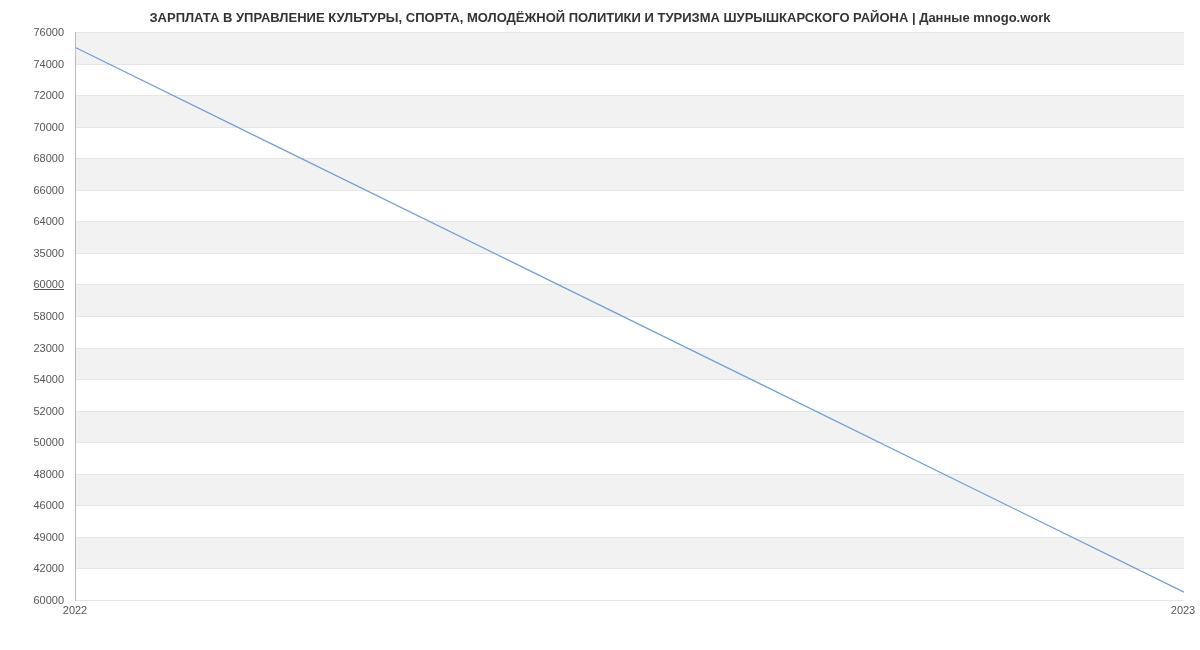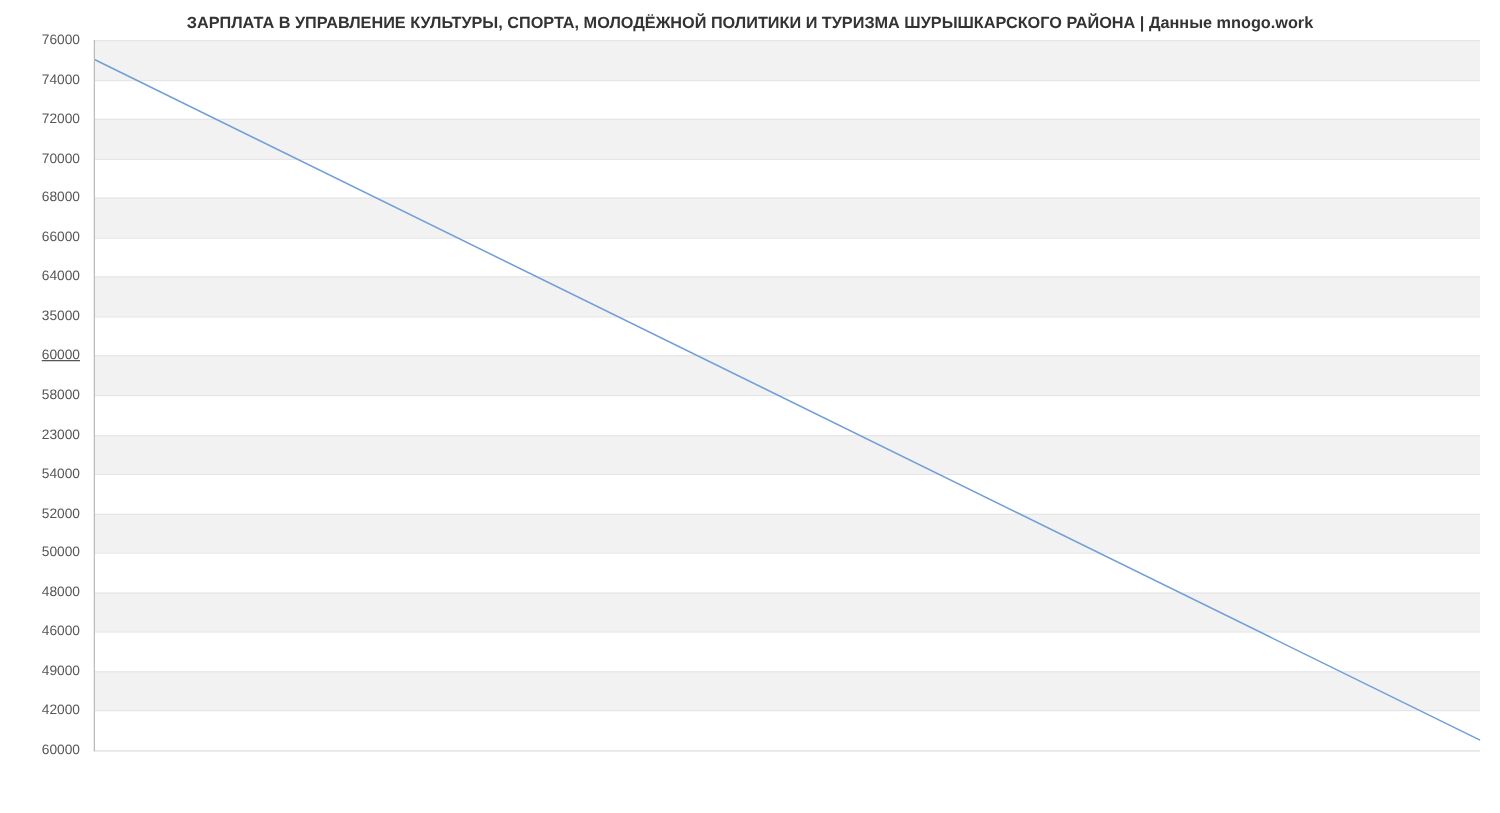--- a/index.html
+++ b/index.html
@@ -138,13 +138,17 @@
       <div class="gridline" style="top: 126.222px;"></div>
       <div class="gridline" style="top: 94.6667px;"></div>
       <div class="gridline" style="top: 63.1111px;"></div>
       <div class="gridline" style="top: 31.5556px;"></div>
       <div class="gridline" style="top: 0px;"></div>
       <svg class="line-layer" viewBox="0 0 1108 568" preserveAspectRatio="none">
       <polyline id="data-line" fill="none" stroke-width="1.2" points="0,15.777777777777828 1108,560.1111111111111" stroke="#6f9ed8"></polyline>
     </svg>
   </div>
 
+  <div class="x-axis">
+      <div class="x-label" style="left: 0px;">2022</div>
+      <div class="x-label" style="left: 1108px;">2023</div>
+    </div>
 </div>
 
 </body></html>

